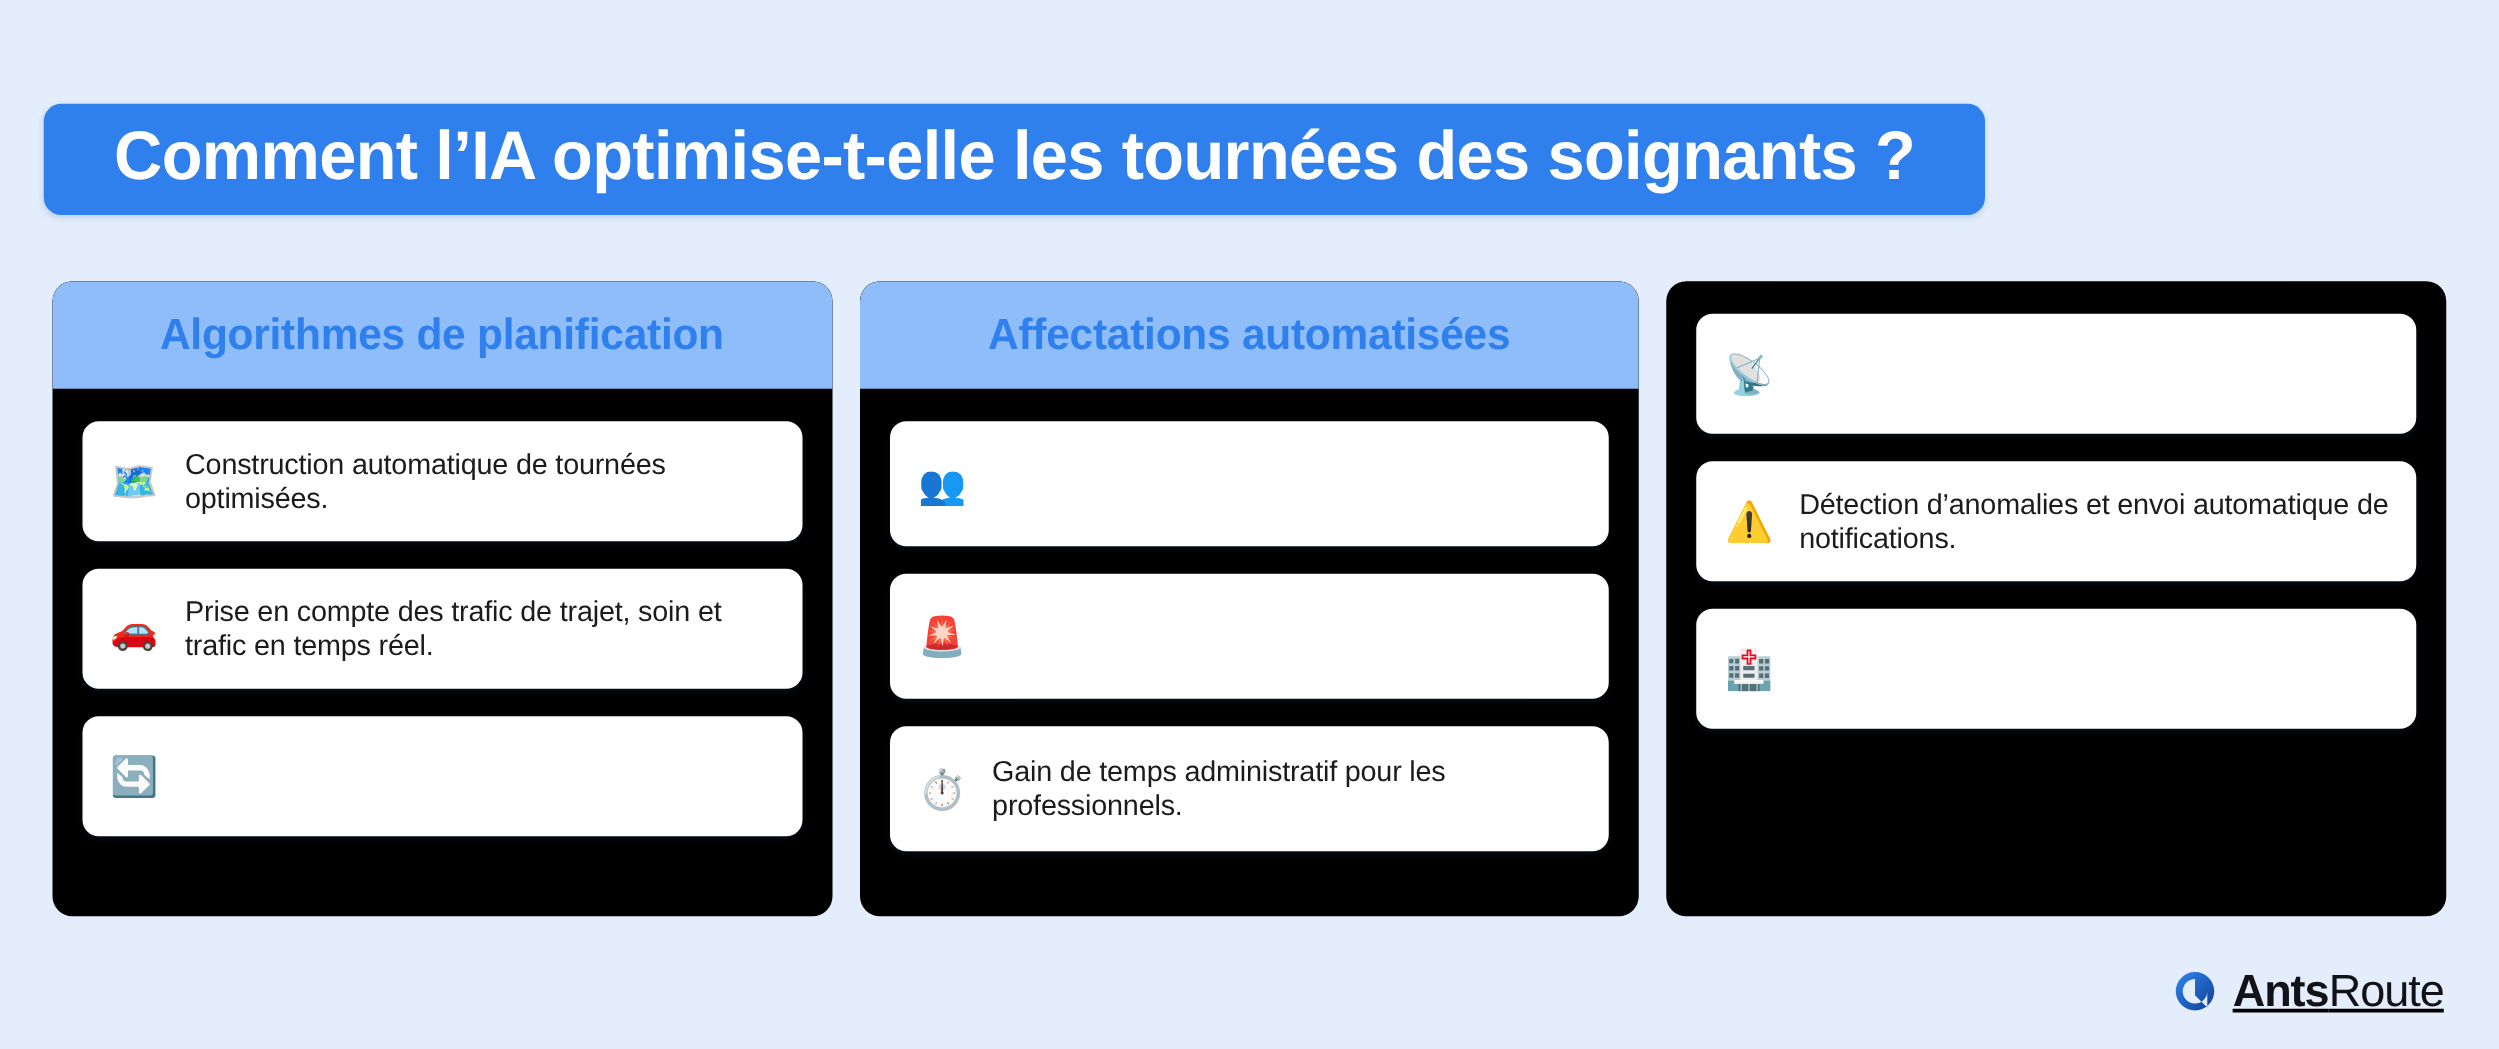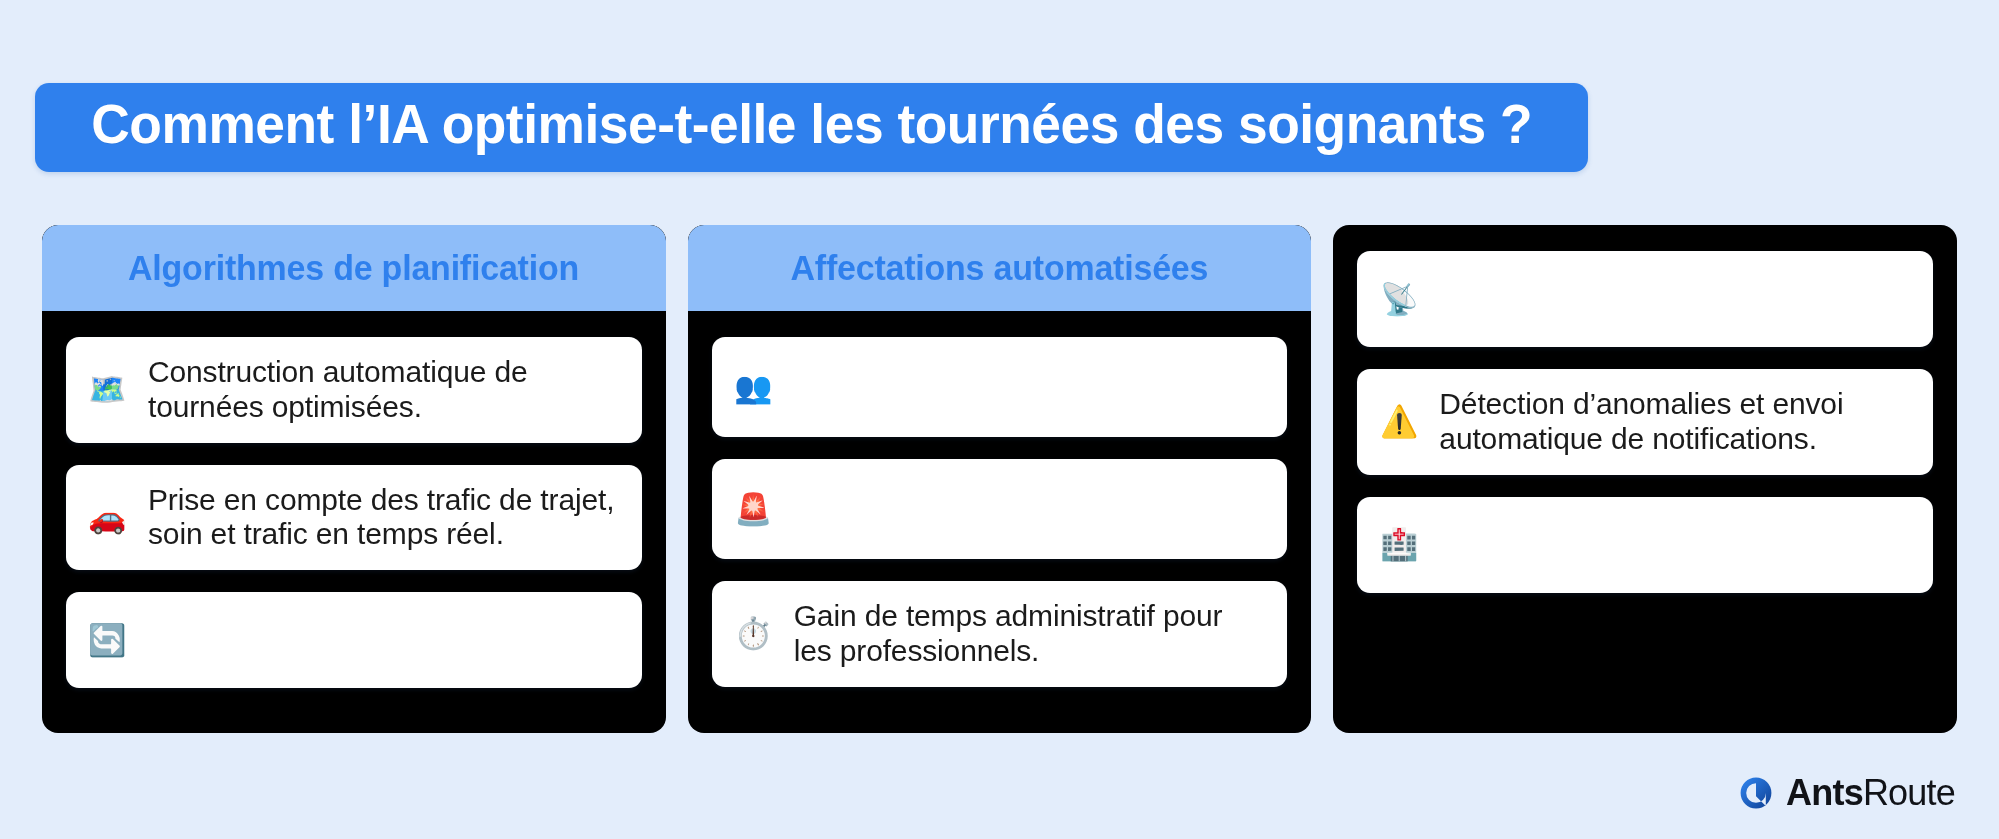--- a/index.html
+++ b/index.html
@@ -105,36 +105,37 @@
     height: 40px;
     display: flex;
     align-items: center;
     justify-content: center;
     font-size: 31px;
     line-height: 1;
   }
 
   .card-text {
     color: #1b1b1b;
-    font-size: 30px;
+    font-size: 23px;
     line-height: 1.16;
     letter-spacing: -0.15px;
   }
 
   
   .panel.col2 .card { min-height: 100px; }
 
   
   .logo {
     position: absolute;
     right: 44px;
     bottom: 28px;
     display: flex;
     align-items: center;
     gap: 13px;
+    text-decoration: underline;
   }
   .logo-mark {
     width: 34px;
     height: 34px;
     position: relative;
     display: block;
   }
   .logo-text {
     font-size: 36px;
     letter-spacing: -0.8px;

